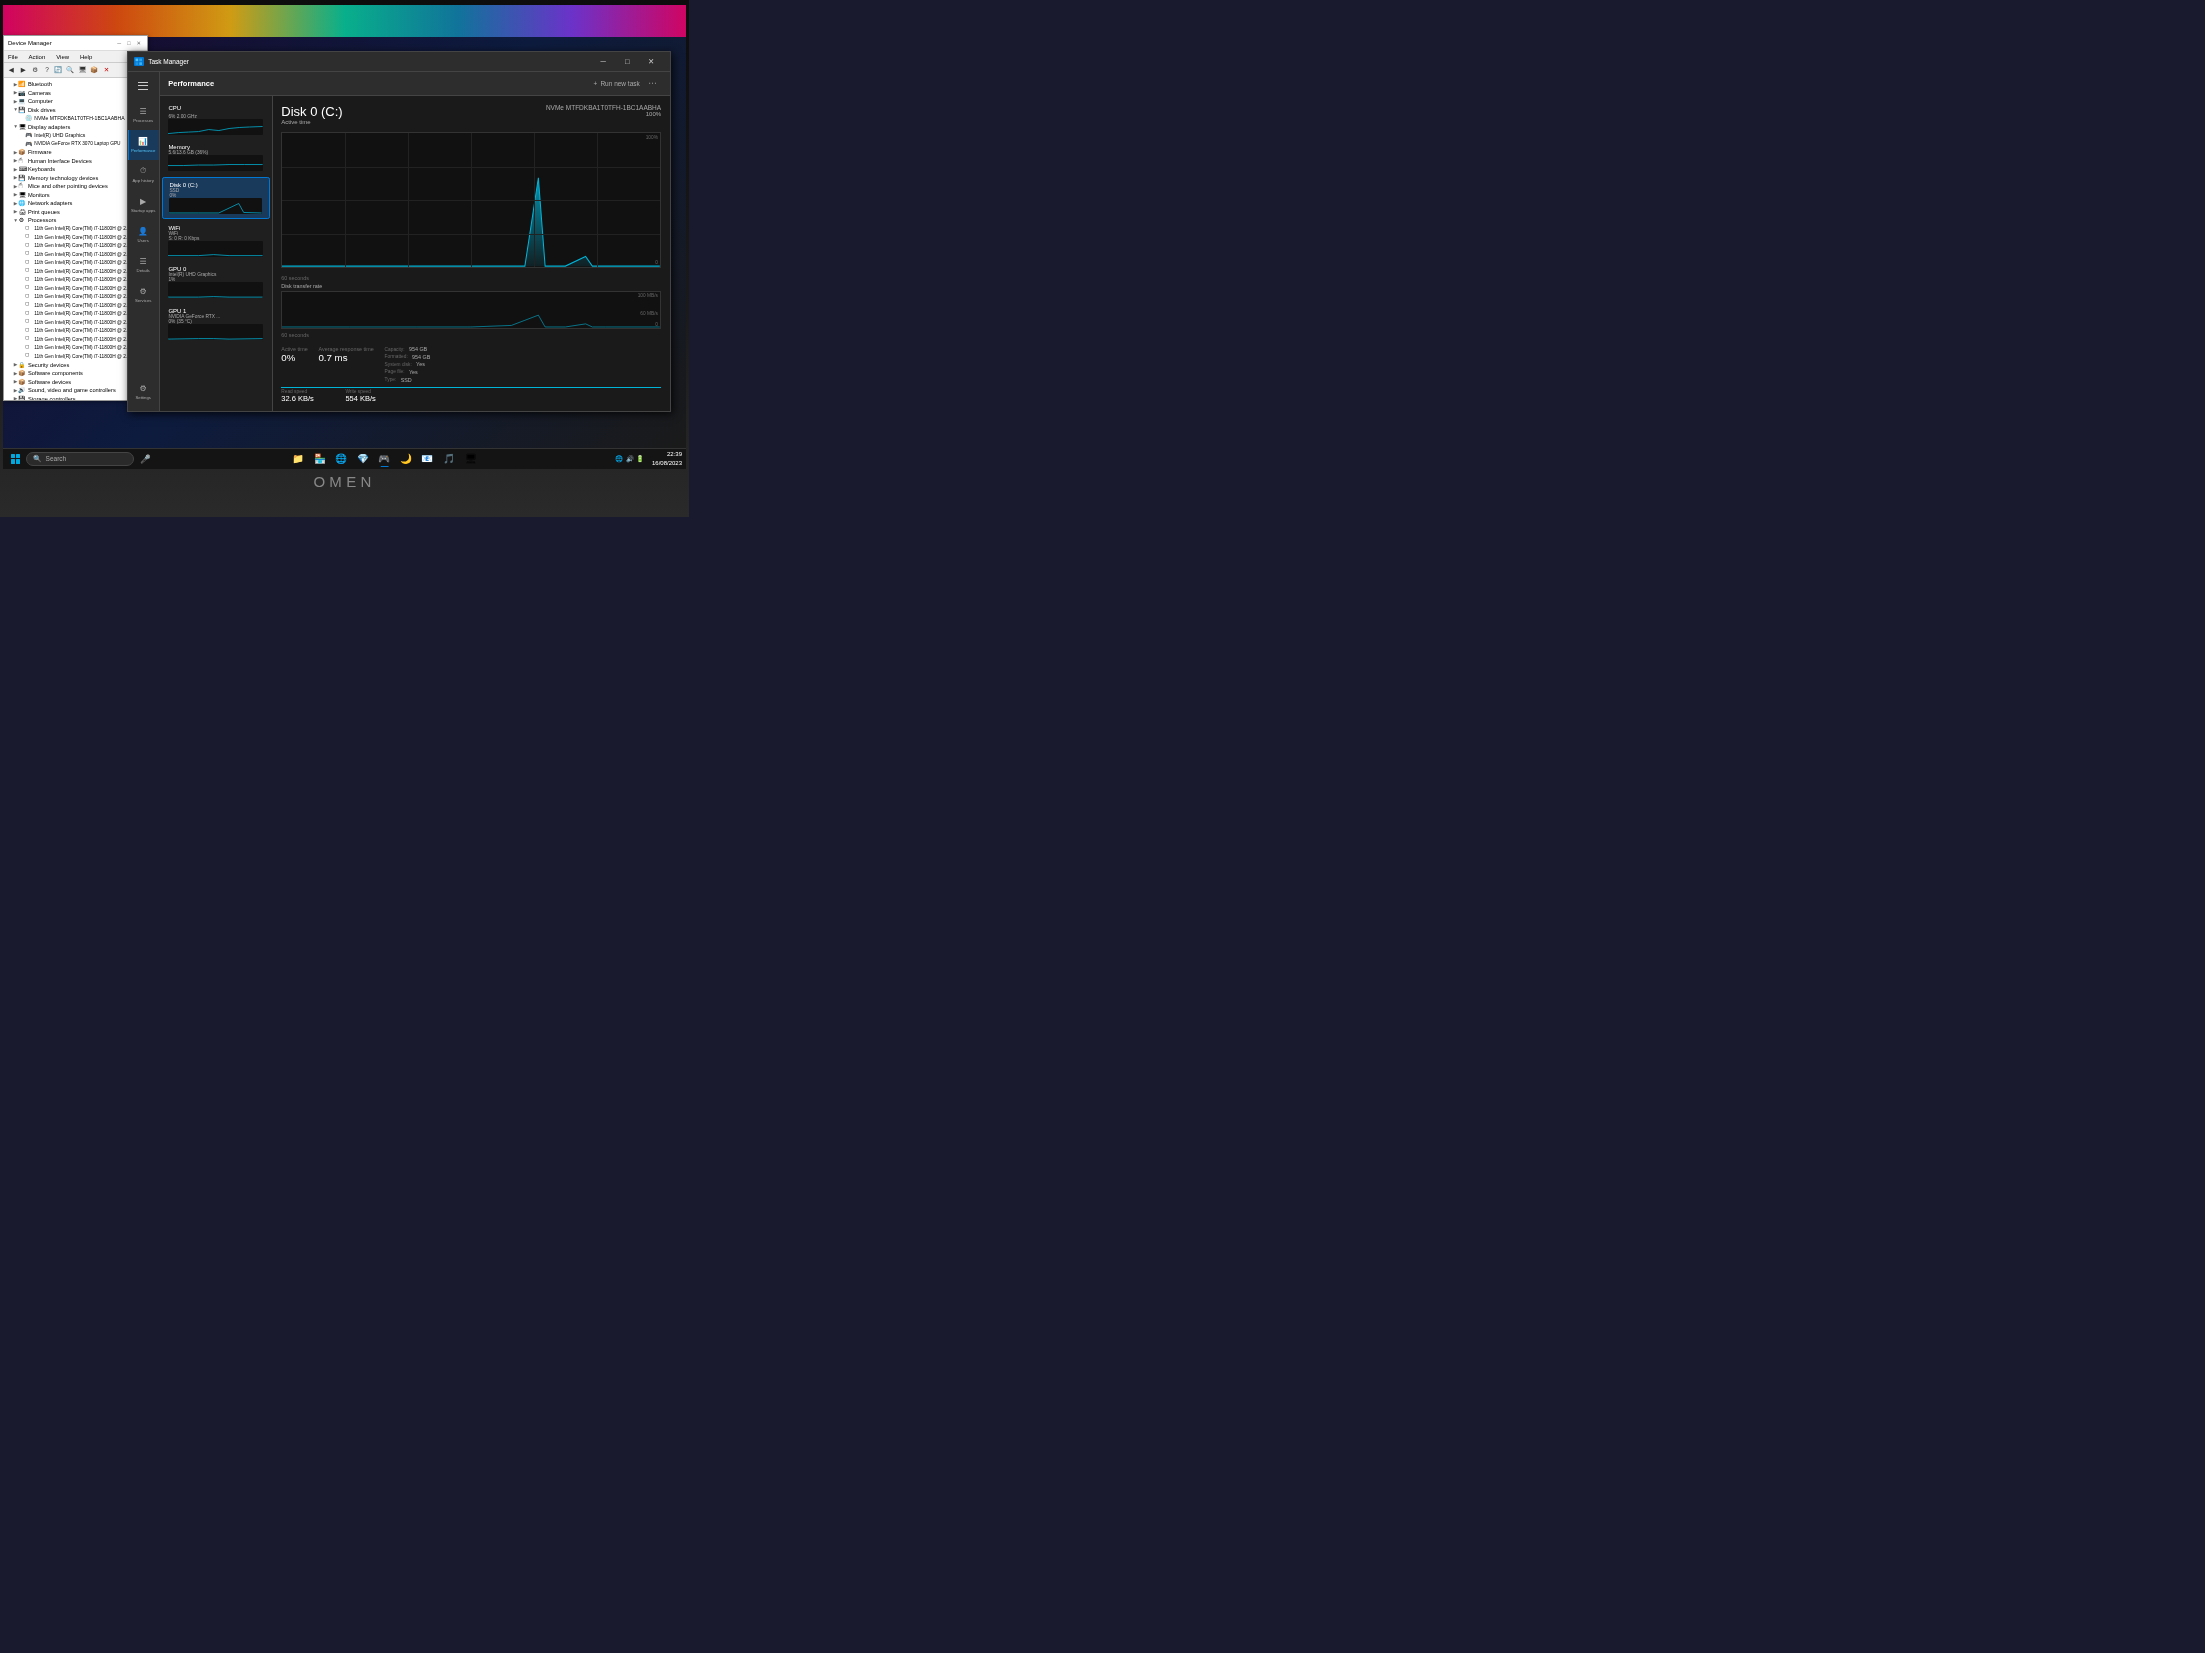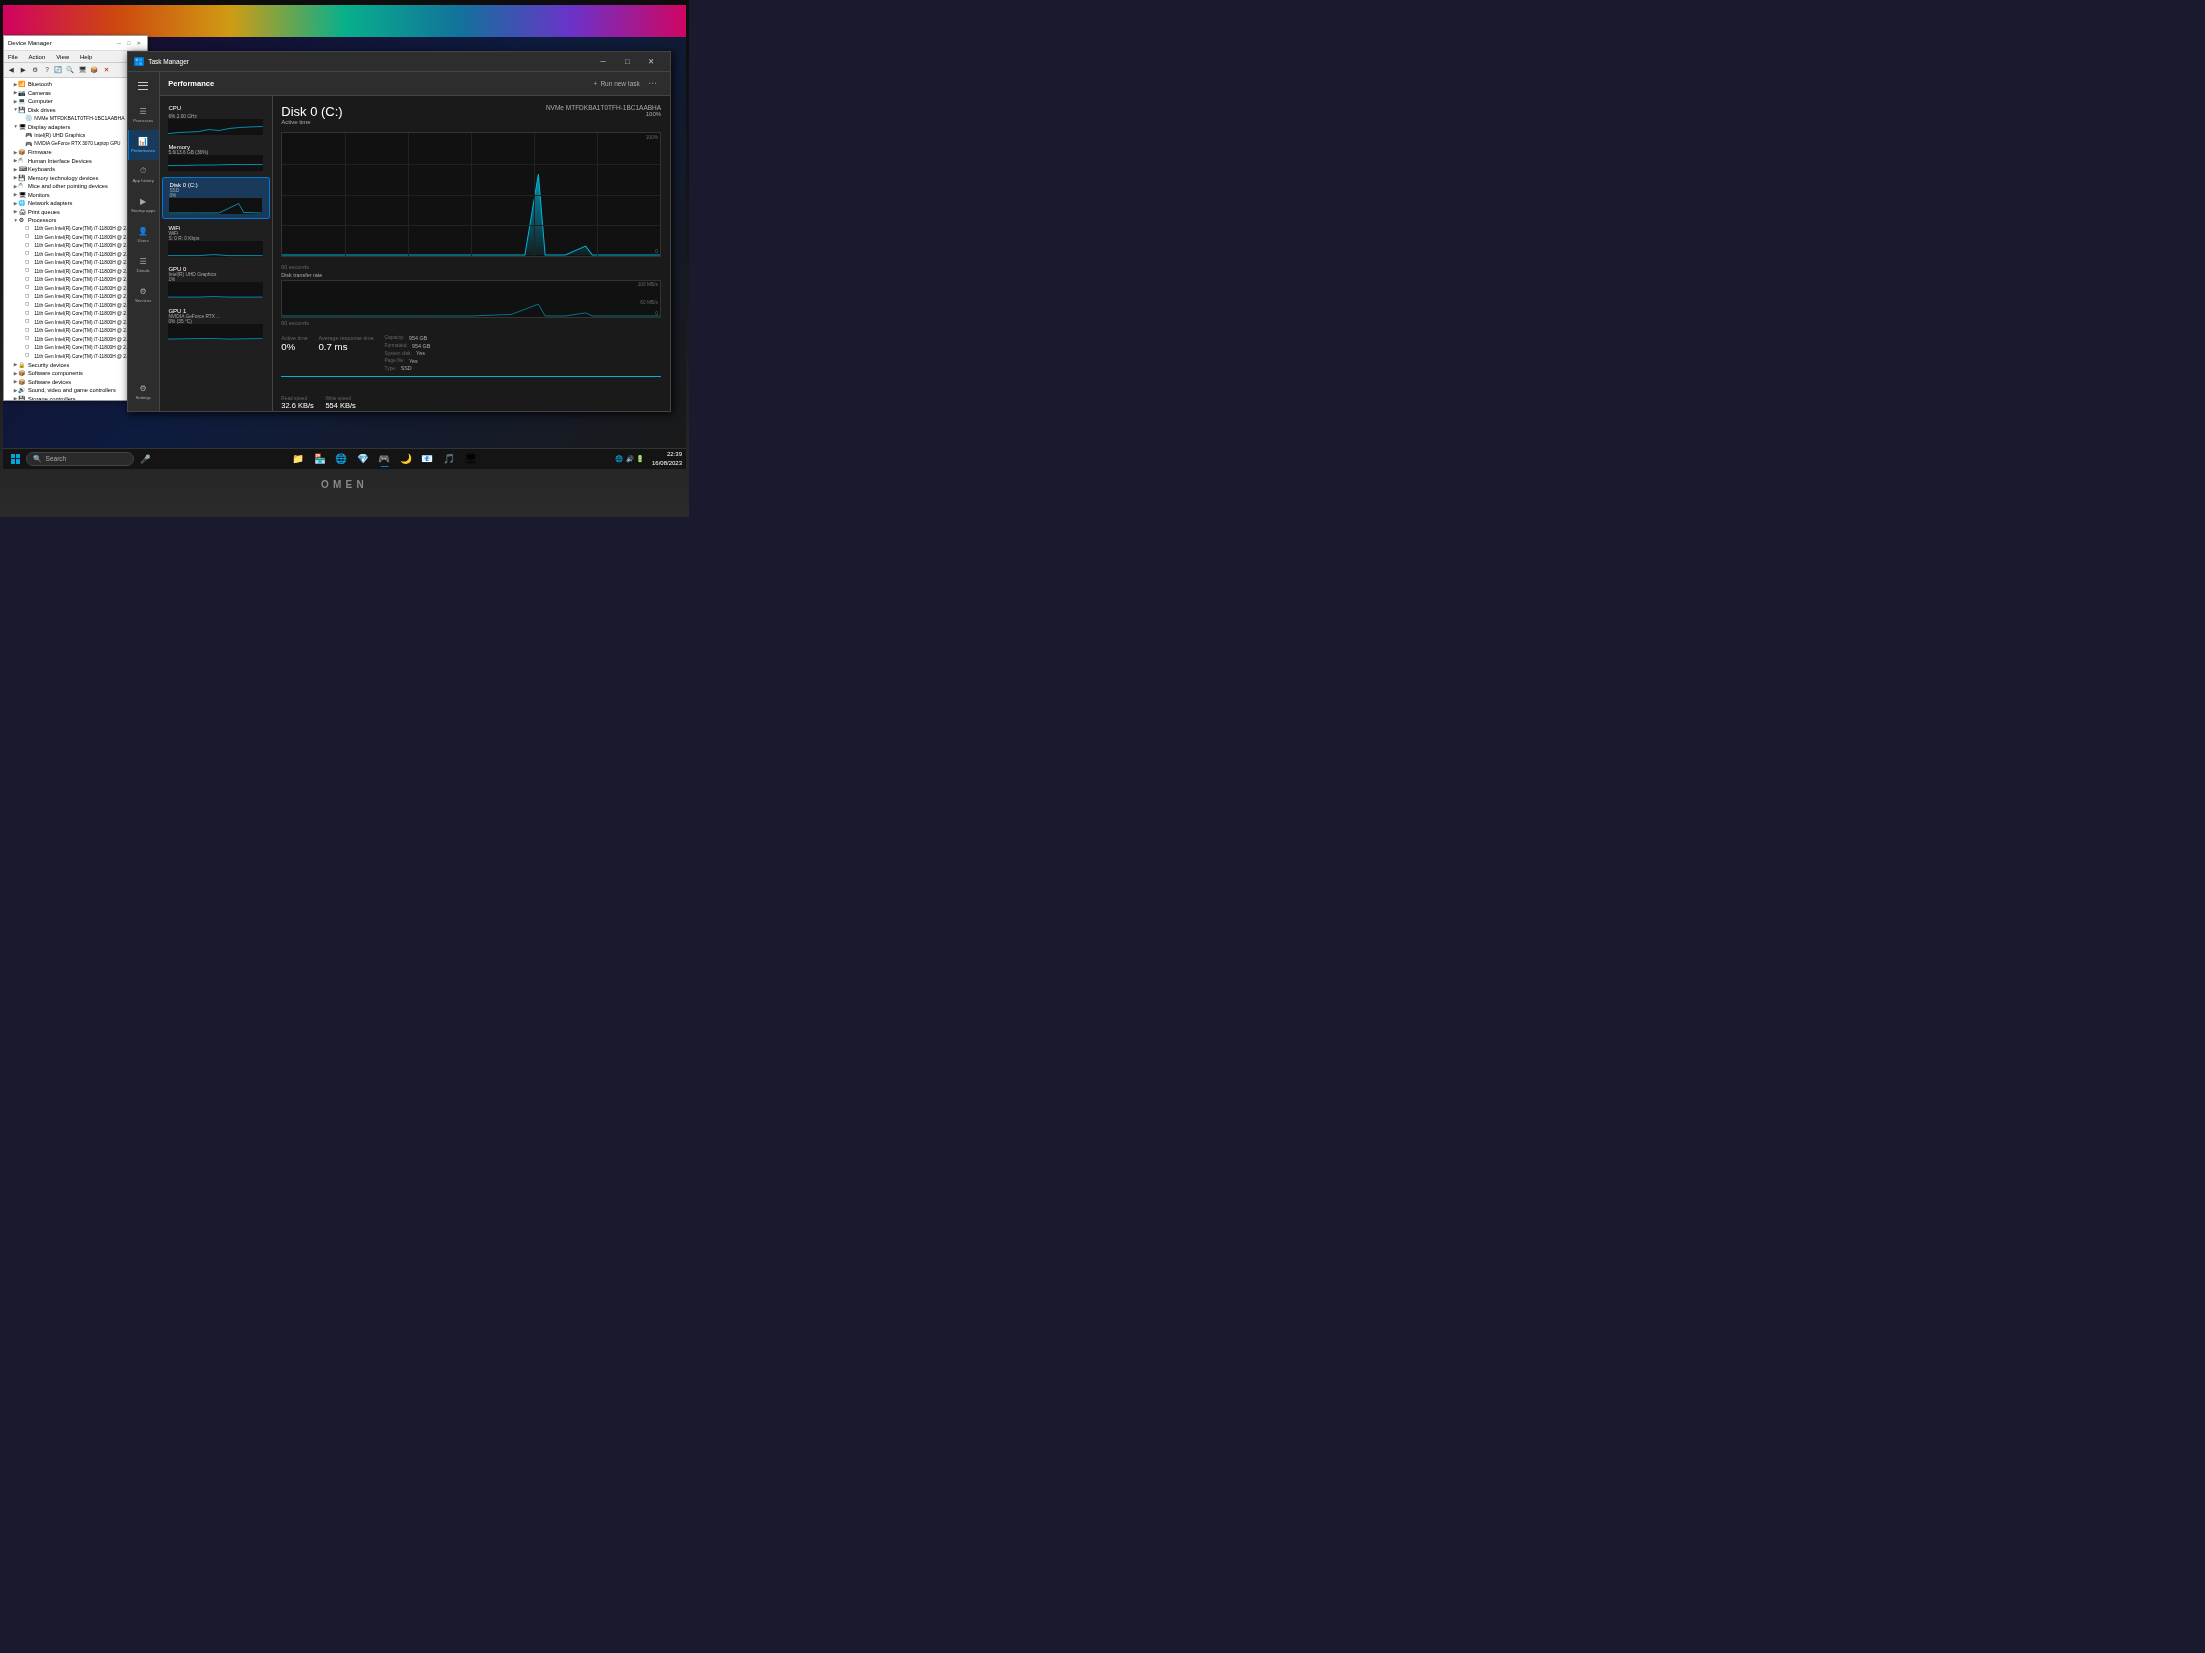--- a/index.html
+++ b/index.html
@@ -457,23 +457,23 @@
       font-size: 4.8px;
     }
 
     .tm-detail-value {
       color: #aaa;
       font-size: 5.4px;
     }
 
     .tm-read-write {
       display: flex;
-      gap: 3px;
+      gap: 23px;
       border-top: 1.1px solid #00b4d8;
-      padding-top: 19px;
+      padding-top: 1px;
       margin-top: 2.2px;
     }
 
     .tm-rw-item {
       display: flex;
       flex-direction: column;
     }
 
     .tm-rw-label {
       color: #666;
@@ -602,22 +602,22 @@
       margin-left: 4.3px;
     }
 
     
     .omen-brand {
       position: absolute;
       bottom: 27px;
       left: 50%;
       transform: translateX(-50%);
       color: #888;
-      font-size: 10px;
-      font-weight: 700;
+      font-size: 15px;
+      font-weight: 400;
       letter-spacing: 4.3px;
     }
 
     .tm-nav-active-bar {
       position: absolute;
       left: 0;
       top: 0;
       bottom: 0;
       width: 1.6px;
       background: #0078d4;

